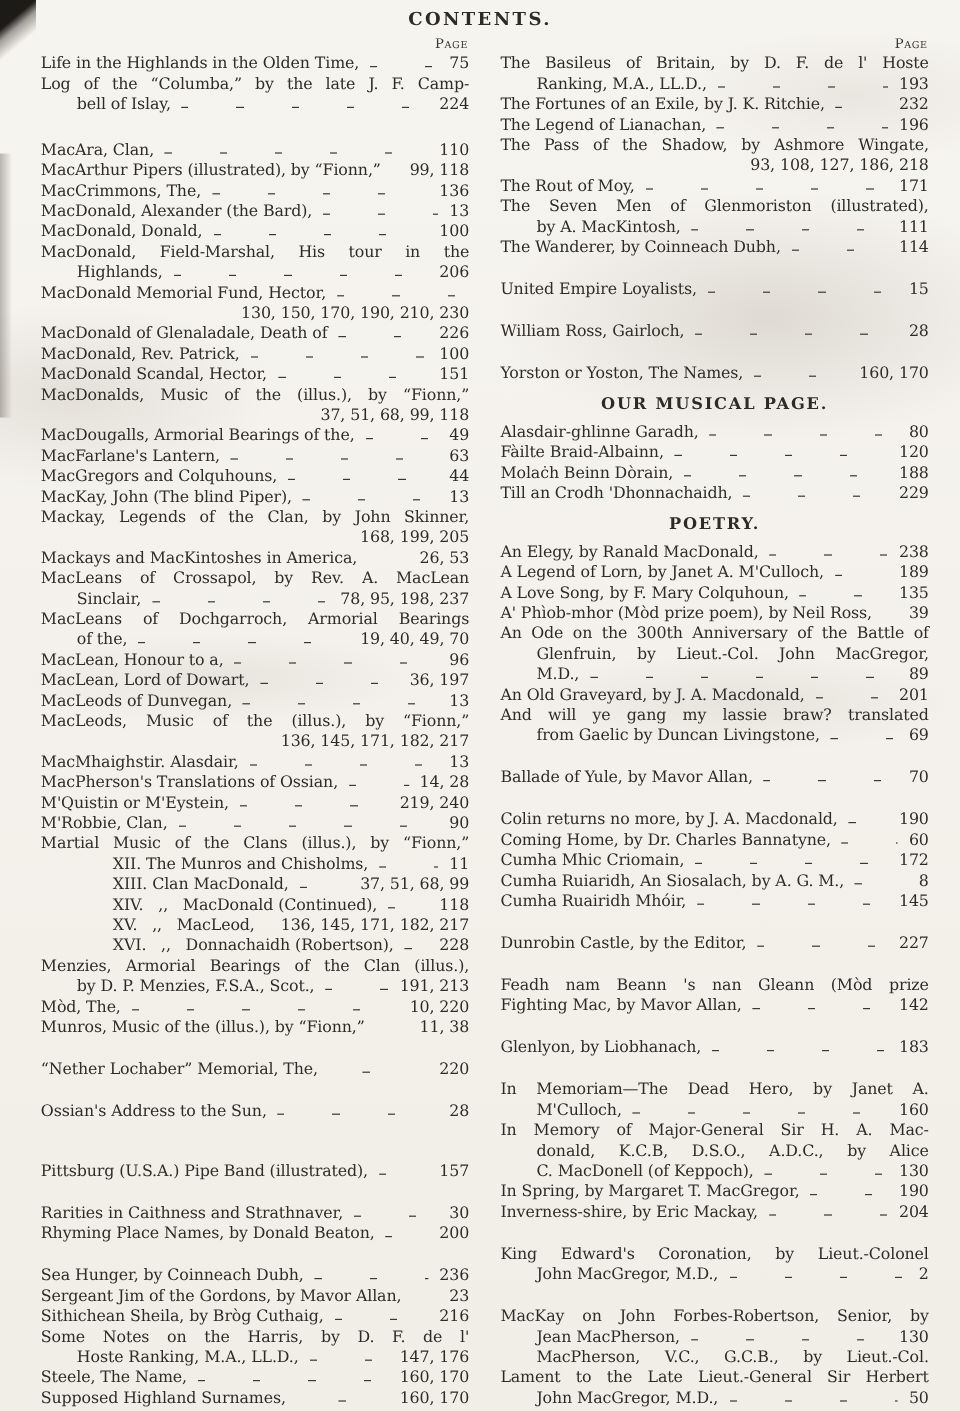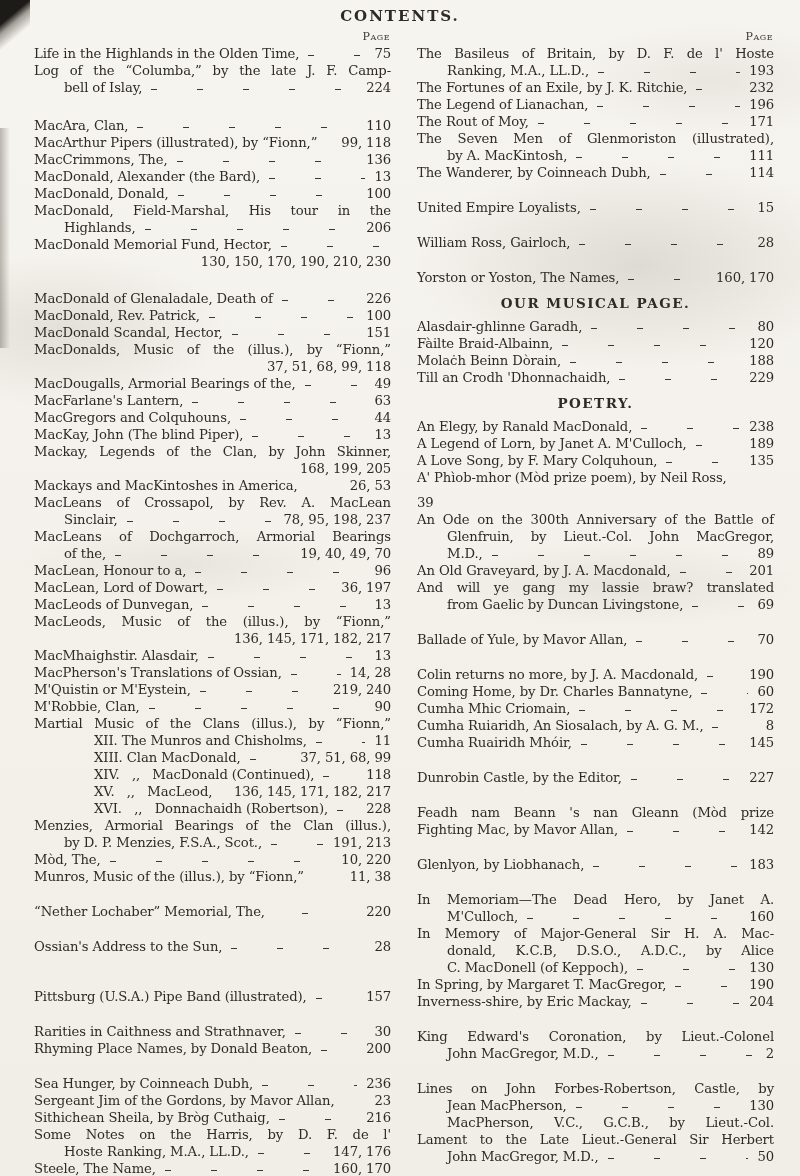--- a/index.html
+++ b/index.html
@@ -130,21 +130,21 @@
               <span class="lead dash"></span>
               <span class="p"></span>
             </div>
             <div class="row" style="padding-left: 0px; align-items: center;">
               <span class="t"></span>
               <span class="lead"></span>
               <span class="p">130, 150, 170, 190, 210, 230</span>
             </div>
           </div>
           <div class="entry">
-            <div class="row" style="padding-left: 0px; margin-top: 20px;">
+            <div class="row" style="padding-left: 0px;">
               <span class="t">MacDonald of Glenaladale, Death of</span>
               <span class="lead dash"></span>
               <span class="p">226</span>
             </div>
           </div>
           <div class="entry">
             <div class="row" style="padding-left: 0px;">
               <span class="t">MacDonald, Rev. Patrick,</span>
               <span class="lead dash"></span>
               <span class="p">100</span>
@@ -444,20 +444,28 @@
             </div>
           </div>
           <div class="entry">
             <div class="row" style="padding-left: 0px;">
               <span class="t">The Legend of Lianachan,</span>
               <span class="lead dash"></span>
               <span class="p">196</span>
             </div>
           </div>
           <div class="entry">
+            <div class="jline" style="padding-left: 0px;">The Pass of the Shadow, by Ashmore Wingate,</div>
+            <div class="row" style="padding-left: 0px;">
+              <span class="t"></span>
+              <span class="lead"></span>
+              <span class="p">93, 108, 127, 186, 218</span>
+            </div>
+          </div>
+          <div class="entry">
             <div class="row" style="padding-left: 0px;">
               <span class="t">The Rout of Moy,</span>
               <span class="lead dash"></span>
               <span class="p">171</span>
             </div>
           </div>
           <div class="entry">
             <div class="jline" style="padding-left: 0px;">The Seven Men of Glenmoriston (illustrated),</div>
             <div class="row" style="padding-left: 30px;">
               <span class="t">by A. MacKintosh,</span>
@@ -541,21 +549,21 @@
             </div>
           </div>
           <div class="entry">
             <div class="row" style="padding-left: 0px;">
               <span class="t">A Love Song, by F. Mary Colquhoun,</span>
               <span class="lead dash"></span>
               <span class="p">135</span>
             </div>
           </div>
           <div class="entry">
-            <div class="row" style="padding-left: 0px; flex-direction: column;">
+            <div class="row" style="padding-left: 0px;">
               <span class="t">A' Phìob-mhor (Mòd prize poem), by Neil Ross,</span>
               <span class="lead"></span>
               <span class="p">39</span>
             </div>
           </div>
           <div class="entry">
             <div class="jline" style="padding-left: 0px;">An Ode on the 300th Anniversary of the Battle of</div>
             <div class="jline" style="padding-left: 30px;">Glenfruin, by Lieut.-Col. John MacGregor,</div>
             <div class="row" style="padding-left: 30px;">
               <span class="t">M.D.,</span>
@@ -685,21 +693,21 @@
           <div class="entry">
             <div class="jline" style="padding-left: 0px;">King Edward's Coronation, by Lieut.-Colonel</div>
             <div class="row" style="padding-left: 30px;">
               <span class="t">John MacGregor, M.D.,</span>
               <span class="lead dash"></span>
               <span class="p">2</span>
             </div>
           </div>
           <div class="gap" style="height: 18px;"></div>
           <div class="entry">
-            <div class="jline" style="padding-left: 0px;">Lines on John Forbes-Robertson, Castle, by</div>
+            <div class="jline" style="padding-left: 0px;">MacKay on John Forbes-Robertson, Senior, by</div>
             <div class="row" style="padding-left: 30px;">
               <span class="t">Jean MacPherson,</span>
               <span class="lead dash"></span>
               <span class="p">130</span>
             </div>
           </div>
           <div class="entry">
             <div class="jline" style="padding-left: 30px;">MacPherson, V.C., G.C.B., by Lieut.-Col.</div>
             <div class="jline" style="padding-left: 0px;">Lament to the Late Lieut.-General Sir Herbert</div>
             <div class="row" style="padding-left: 30px;">

